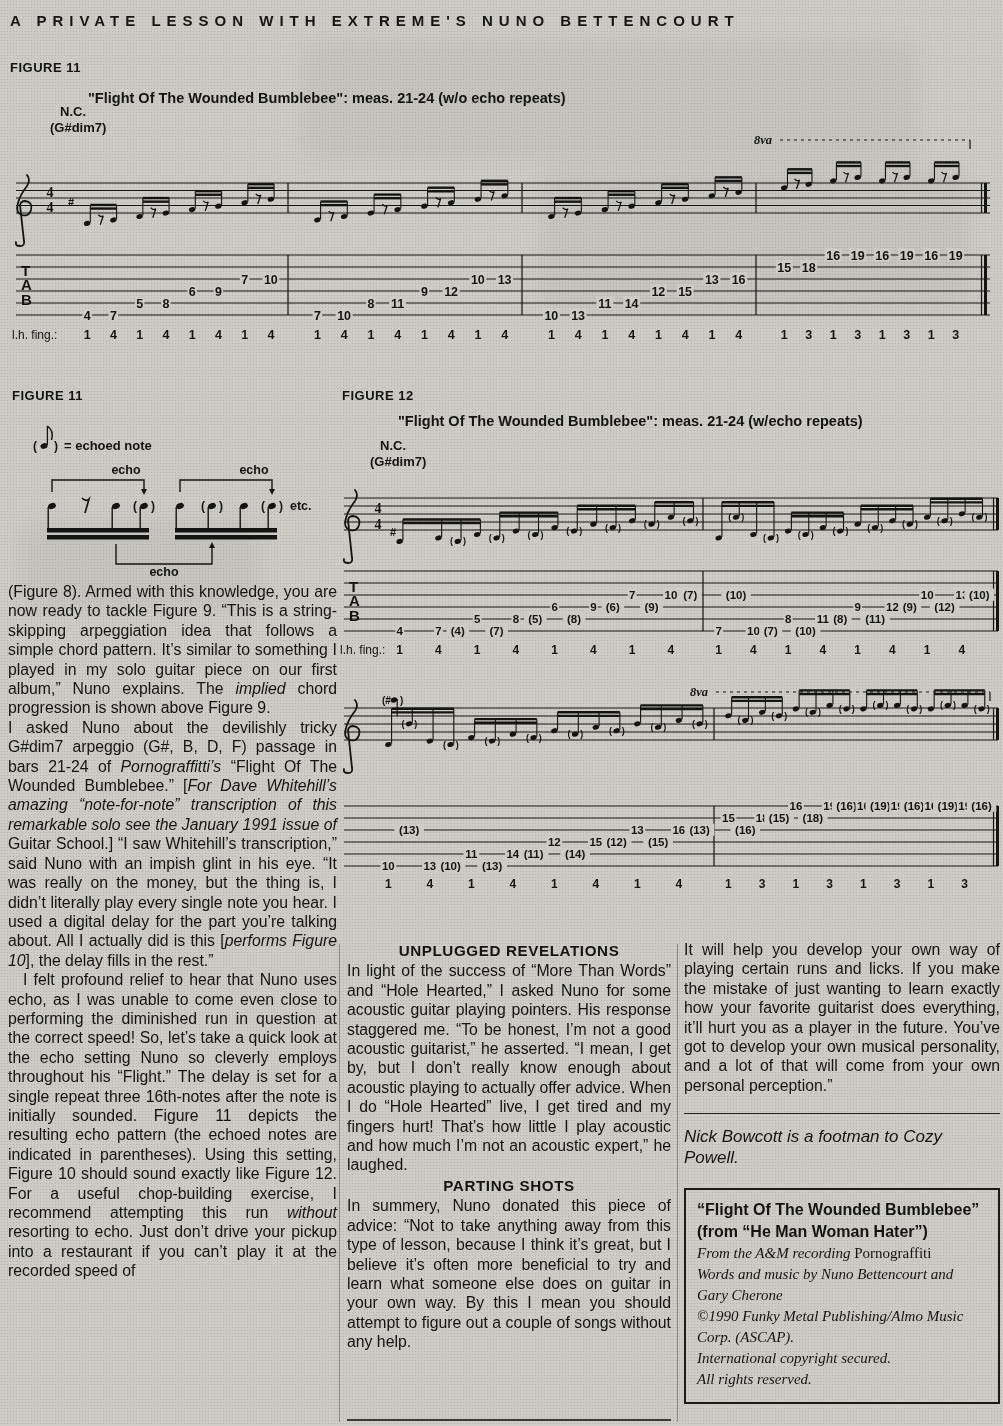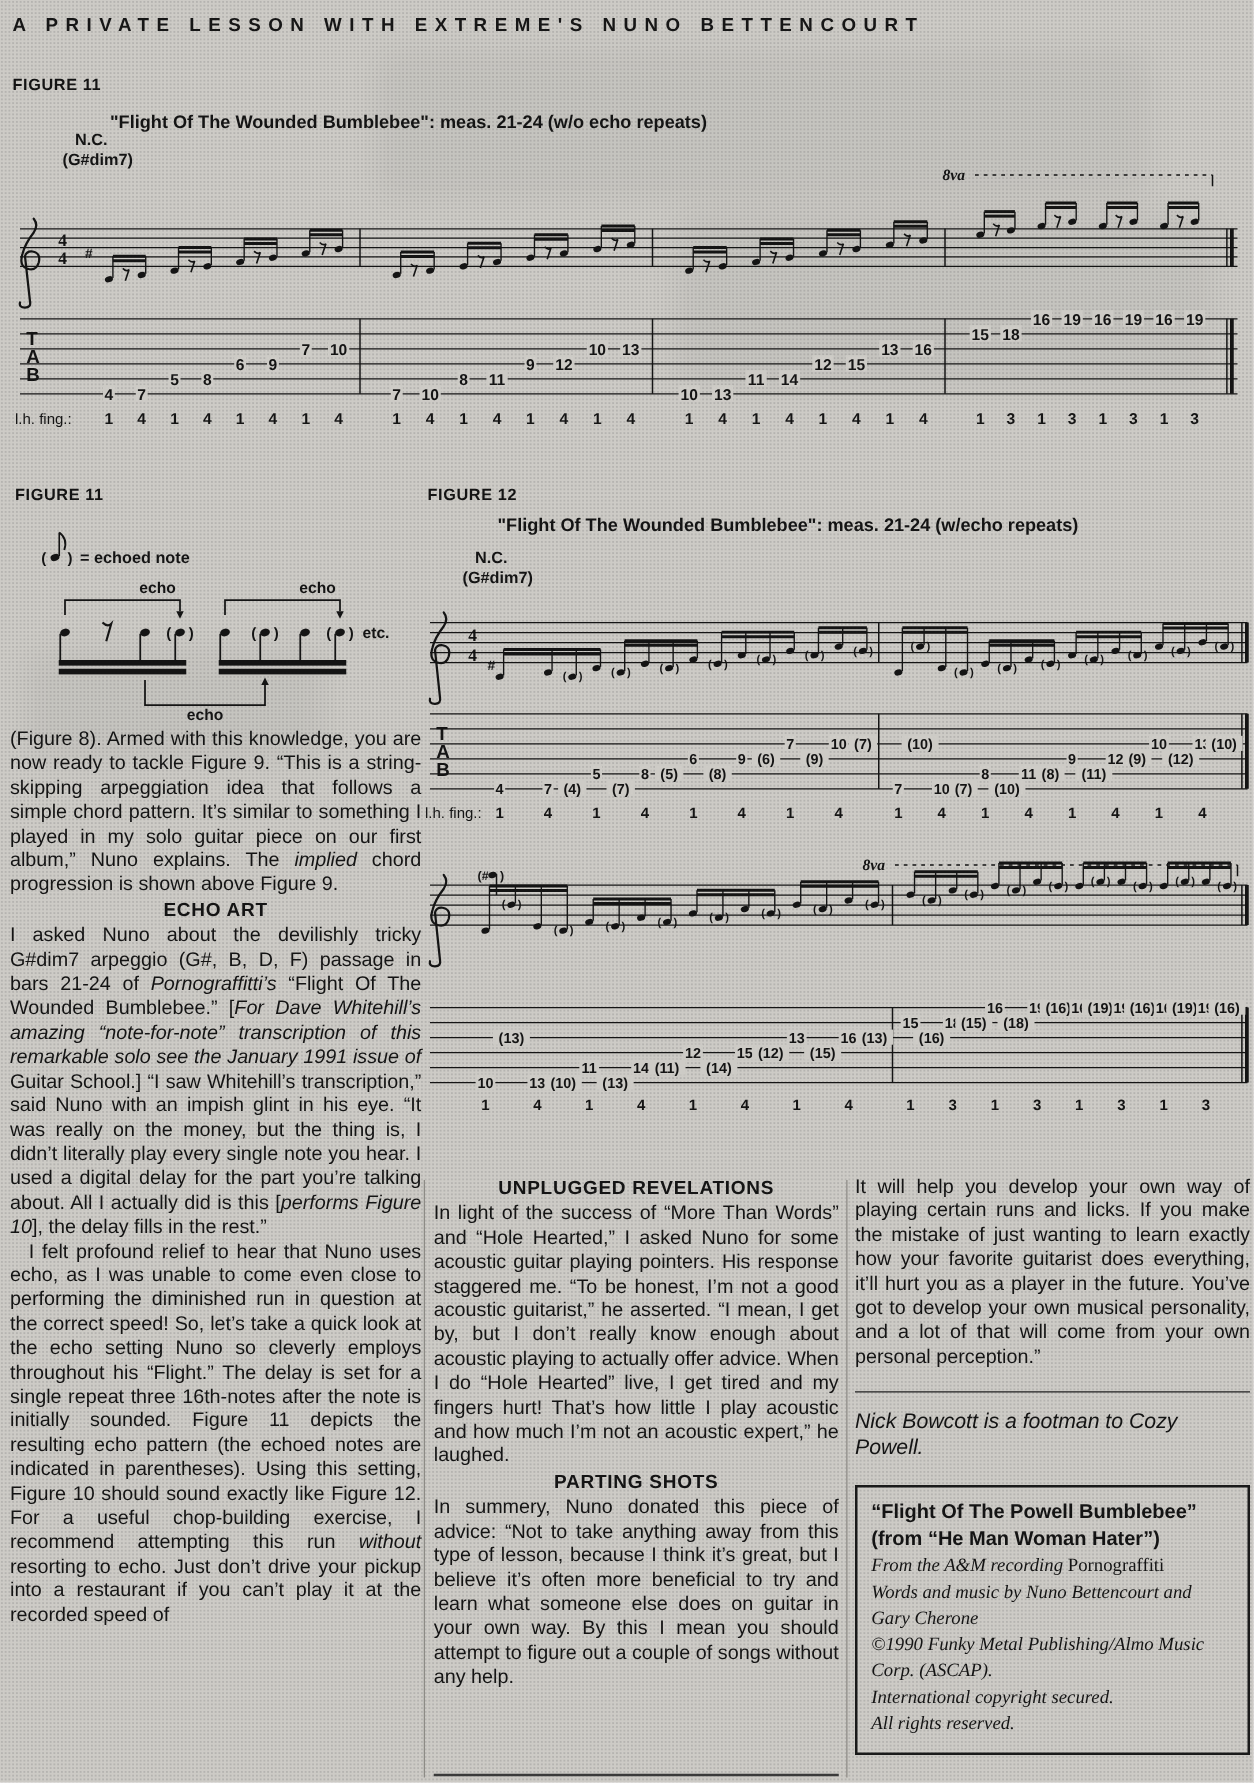--- a/index.html
+++ b/index.html
@@ -839,38 +839,37 @@
         <text x="491.6875" y="222" font-size="12" fill="#141414" font-family="&quot;Liberation Sans&quot;,sans-serif" font-weight="bold" text-anchor="middle">3</text>
         <text x="525.4375" y="222" font-size="12" fill="#141414" font-family="&quot;Liberation Sans&quot;,sans-serif" font-weight="bold" text-anchor="middle">1</text>
         <text x="559.1875" y="222" font-size="12" fill="#141414" font-family="&quot;Liberation Sans&quot;,sans-serif" font-weight="bold" text-anchor="middle">3</text>
         <text x="592.9375" y="222" font-size="12" fill="#141414" font-family="&quot;Liberation Sans&quot;,sans-serif" font-weight="bold" text-anchor="middle">1</text>
         <text x="626.6875" y="222" font-size="12" fill="#141414" font-family="&quot;Liberation Sans&quot;,sans-serif" font-weight="bold" text-anchor="middle">3</text>
       </g>
     </svg>
 
   <div class="col col-left">
     <p>(Figure 8). Armed with this knowledge, you are now ready to tackle Figure 9. “This is a string-skipping arpeggiation idea that follows a simple chord pattern. It’s similar to something I played in my solo guitar piece on our first album,” Nuno explains. The <i>implied</i> chord progression is shown above Figure 9.</p>
-    <p class="head">ECHO ART</p>
     <p>I asked Nuno about the devilishly tricky G#dim7 arpeggio (G#, B, D, F) passage in bars 21-24 of <i>Pornograffitti’s</i> “Flight Of The Wounded Bumblebee.” [<i>For Dave Whitehill’s amazing “note-for-note” transcription of this remarkable solo see the January 1991 issue of</i> Guitar School.] “I saw Whitehill’s transcription,” said Nuno with an impish glint in his eye. “It was really on the money, but the thing is, I didn’t literally play every single note you hear. I used a digital delay for the part you’re talking about. All I actually did is this [<i>performs Figure 10</i>], the delay fills in the rest.”</p>
     <p class="indent">I felt profound relief to hear that Nuno uses echo, as I was unable to come even close to performing the diminished run in question at the correct speed!  So, let’s take a quick look at the echo setting Nuno so cleverly employs throughout his “Flight.” The delay is set for a single repeat three 16th-notes after the note is initially sounded. Figure 11 depicts the resulting echo pattern (the echoed notes are indicated in parentheses). Using this setting, Figure 10 should sound exactly like Figure 12. For a useful chop-building exercise, I recommend attempting this run <i>without</i> resorting to echo. Just don’t drive your pickup into a restaurant if you can’t play it at the recorded speed of</p>
   </div>
 
   <div class="col col-mid">
     <p class="head">UNPLUGGED REVELATIONS</p>
     <p>In light of the success of “More Than Words” and “Hole Hearted,” I asked Nuno for some acoustic guitar playing pointers. His response staggered me. “To be honest, I’m not a good acoustic guitarist,” he asserted. “I mean, I get by, but I don’t really know enough about acoustic playing to actually offer advice. When I do “Hole Hearted” live, I get tired and my fingers hurt! That’s how little I play acoustic and how much I’m not an acoustic expert,” he laughed.</p>
     <p class="head">PARTING SHOTS</p>
     <p>In summery, Nuno donated this piece of advice: “Not to take anything away from this type of lesson, because I think it’s great, but I believe it’s often more beneficial to try and learn what someone else does on guitar in your own way. By this I mean you should attempt to figure out a couple of songs without any help.</p>
   </div>
 
   <div class="col col-right">
     <p>It will help you develop your own way of playing certain runs and licks. If you make the mistake of just wanting to learn exactly how your favorite guitarist does everything, it’ll hurt you as a player in the future. You’ve got to develop your own musical personality, and a lot of that will come from your own personal perception.”</p>
     <hr class="rule">
     <p class="byline">Nick Bowcott is a footman to Cozy Powell.</p>
     <div class="credit-box">
-      <div class="credit-title">“Flight Of The Powell Bumblebee” (from “He Man Woman Hater”)</div>
+      <div class="credit-title">“Flight Of The Wounded Bumblebee” (from “He Man Woman Hater”)</div>
       <div class="credit-line"><i>From the A&amp;M recording</i> <span class="rom">Pornograffiti</span></div>
       <div class="credit-line">Words and music by Nuno Bettencourt and Gary Cherone</div>
       <div class="credit-line">©1990 Funky Metal Publishing/Almo Music Corp. (ASCAP).</div>
       <div class="credit-line">International copyright secured.</div>
       <div class="credit-line">All rights reserved.</div>
     </div>
   </div>
 
   <div class="vr" style="left:339px;top:944px;height:478px;"></div>
   <div class="vr" style="left:677px;top:944px;height:478px;"></div>

